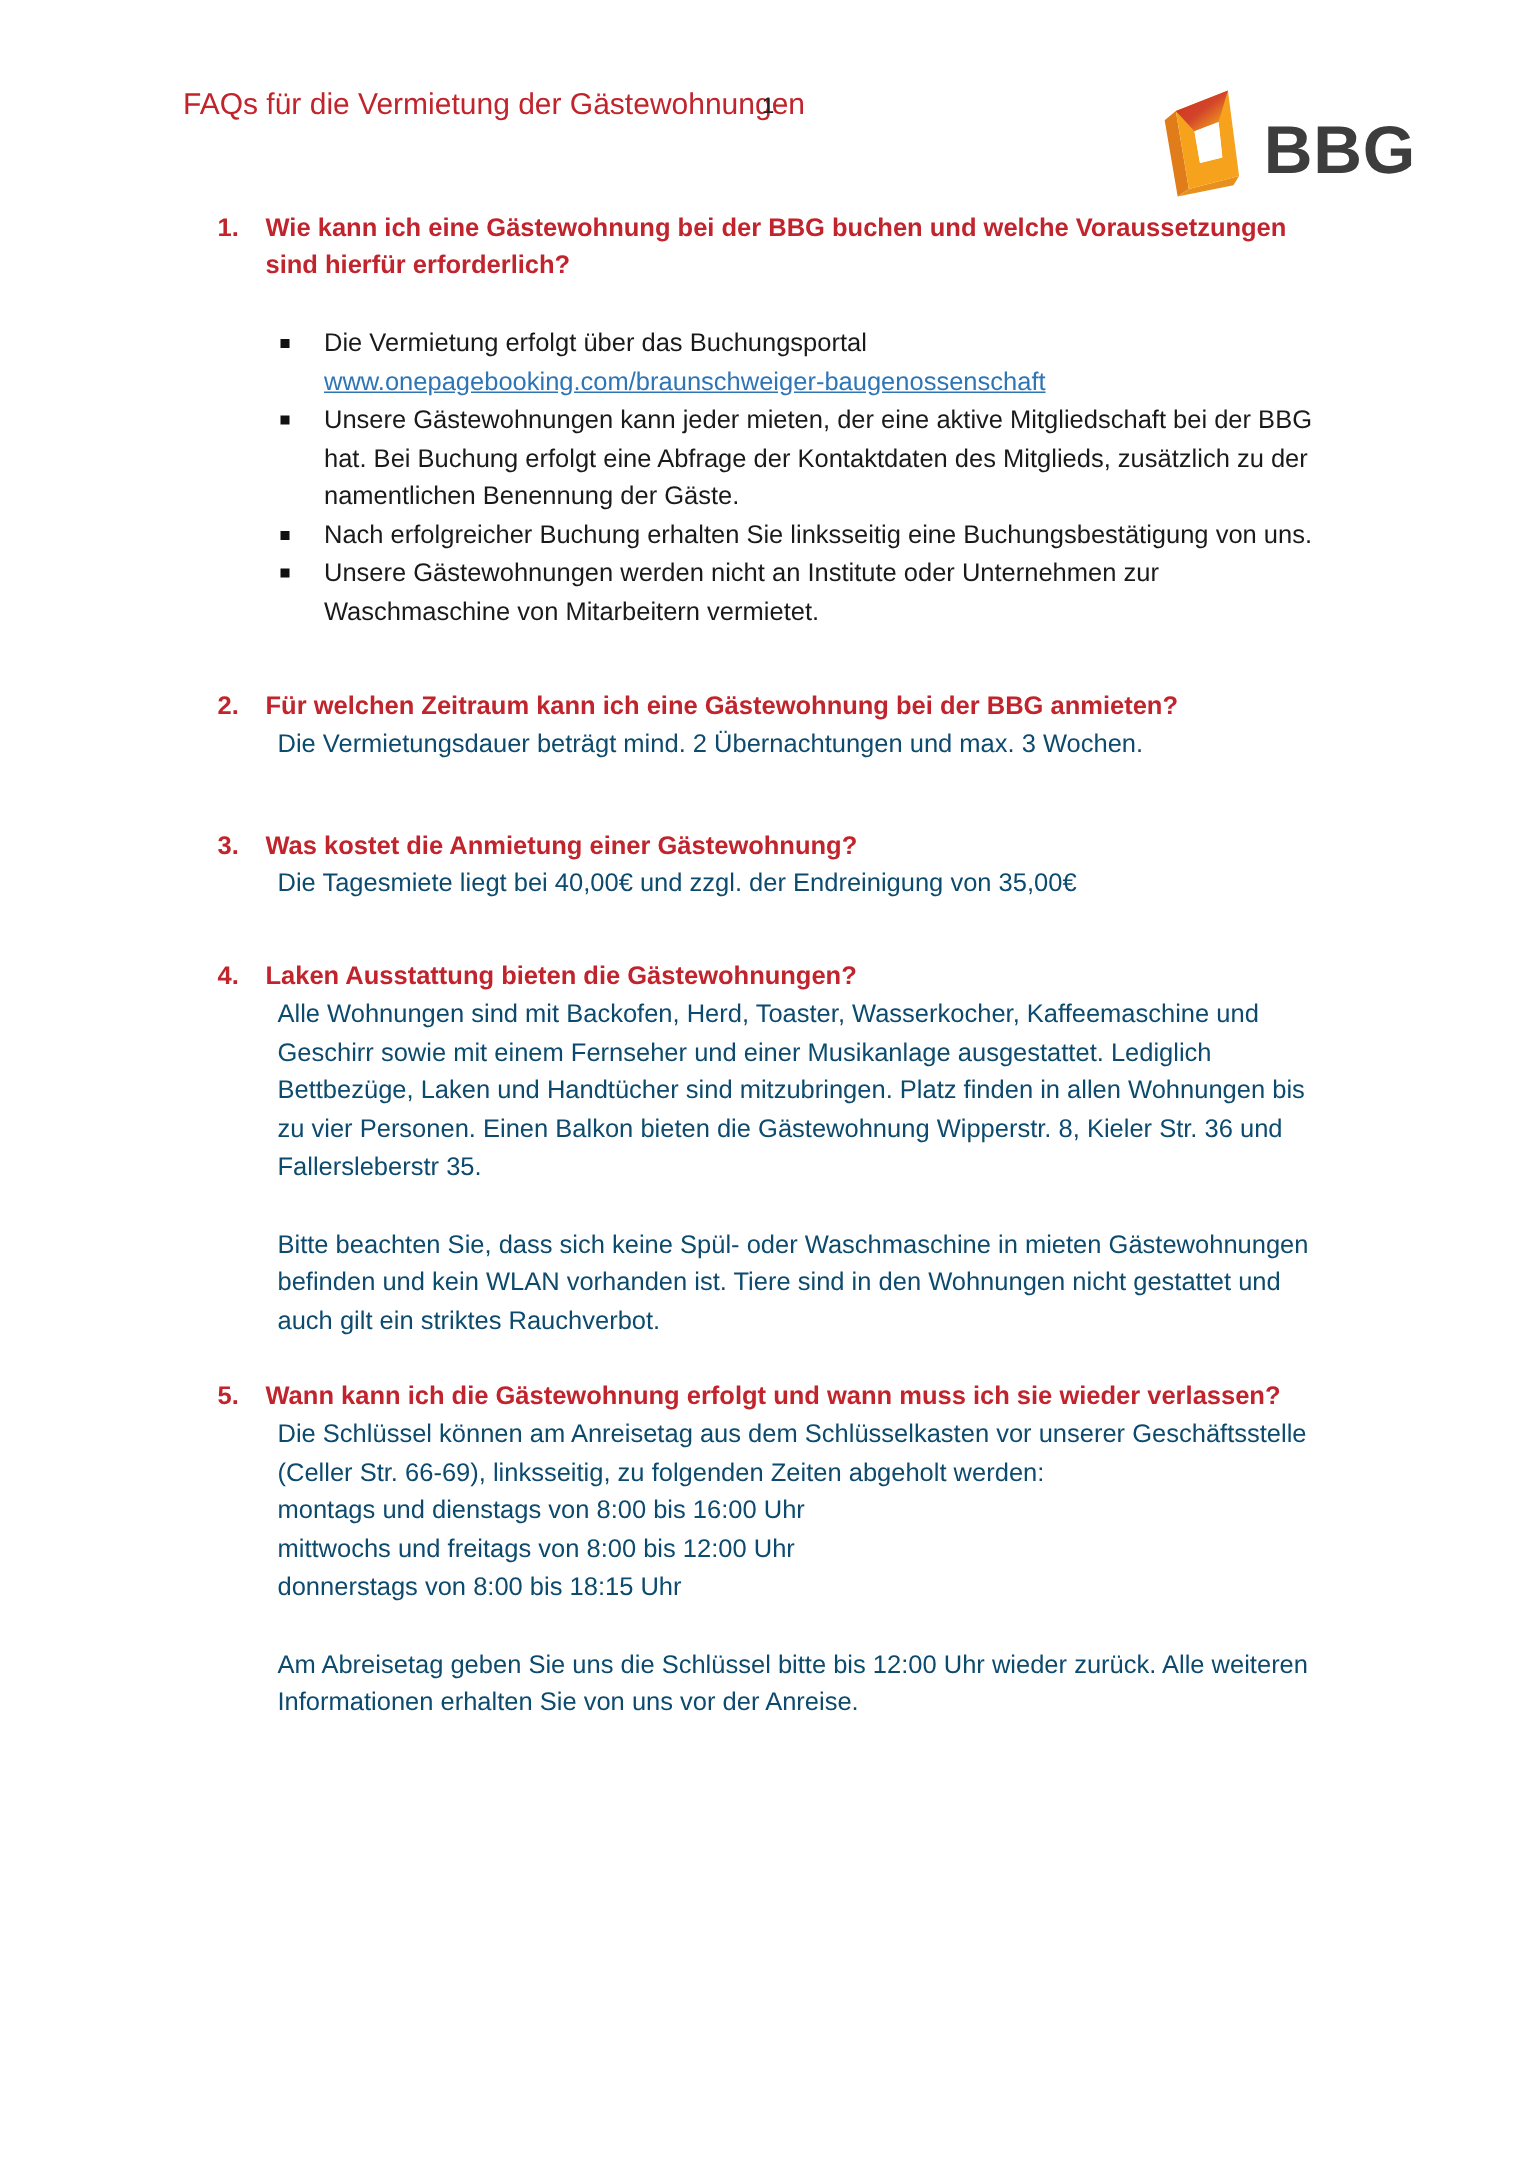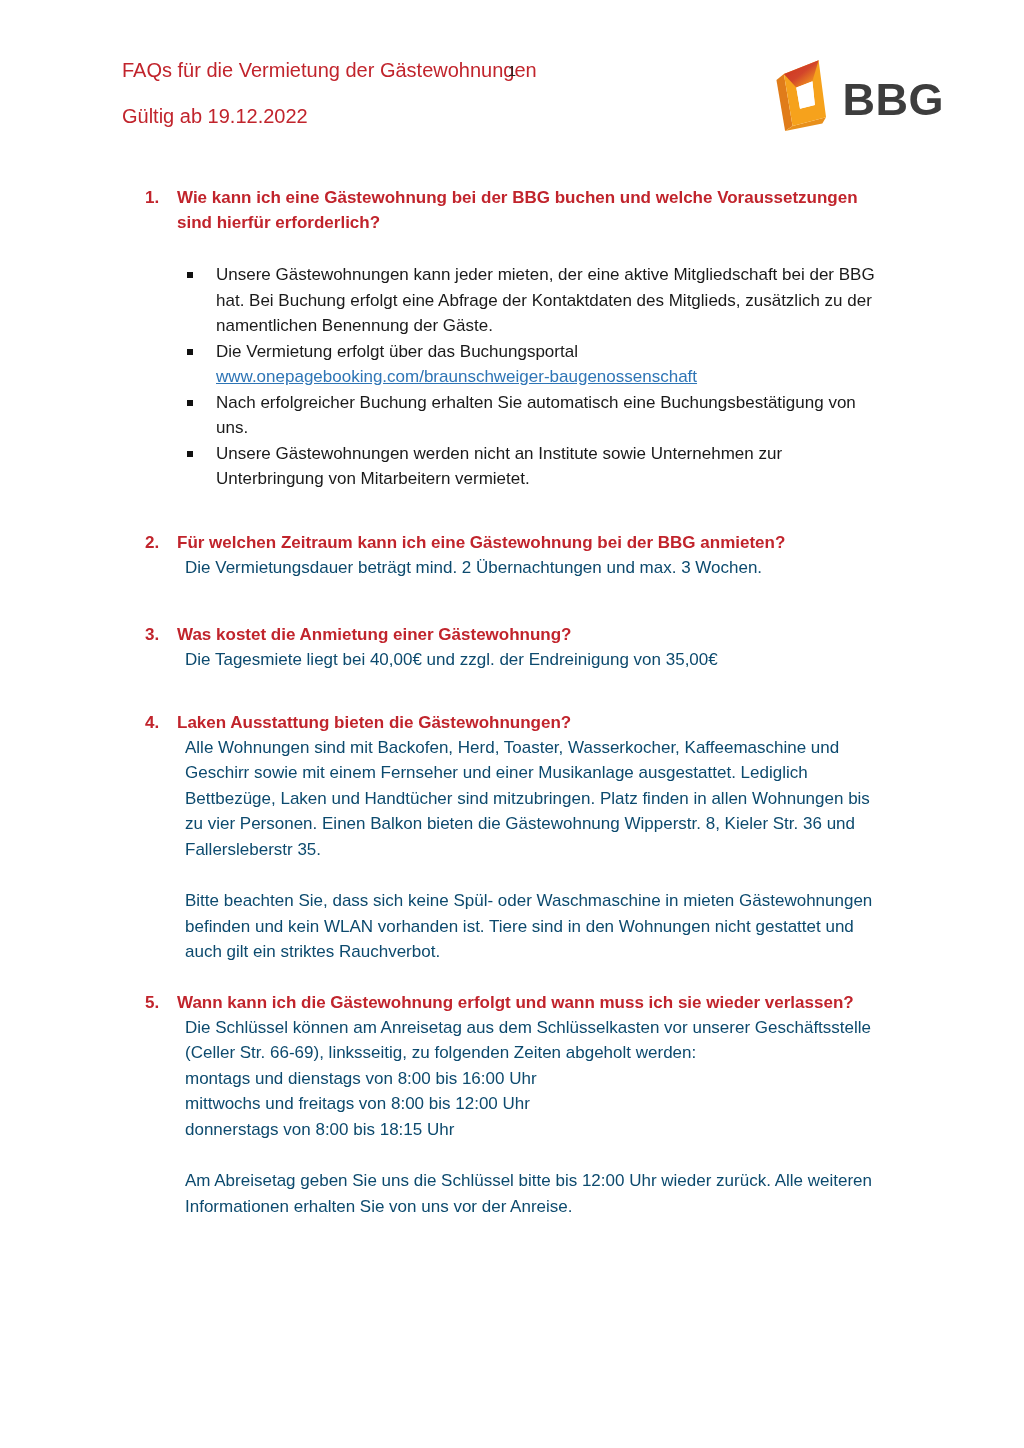--- a/index.html
+++ b/index.html
@@ -60,47 +60,46 @@
       <path fill-rule="evenodd" fill="#F6A21C" d="M24,30 L80,8 L92,100 L38,114 Z  M44,52 L70,42 L74,80 L50,86 Z"></path>
 
       <path d="M24,30 L80,8 L70,42 L44,52 Z" fill="url(#redGrad)"></path>
 
       <polygon points="44,52 70,42 74,80 50,86" fill="#ffffff"></polygon>
     </svg>
     <div class="logo-text">BBG</div>
   </div>
 
   <div class="title">FAQs für die Vermietung der Gästewohnungen</div>
-  <div class="subtitle">Gültig ab 19.12.2022</div>
 
   <div class="sections">
 
     <div class="section s1">
       <div class="sec-num">1.</div>
       <div class="sec-body">
         <div class="sec-heading">Wie kann ich eine Gästewohnung bei der BBG buchen und welche Voraussetzungen sind hierfür erforderlich?</div>
         <ul class="bullets">
           <li class="bullet">
             <span class="marker"></span>
-            <span class="bullet-text">Unsere Gästewohnungen kann jeder mieten, der eine aktive Mitgliedschaft bei der BBG hat. Bei Buchung erfolgt eine Abfrage der Kontaktdaten des Mitglieds, zusätzlich zu der namentlichen Benennung der Gäste.</span>
-          </li>
-          <li class="bullet">
-            <span class="marker"></span>
             <span class="bullet-text">
               <span>Die Vermietung erfolgt über das Buchungsportal</span><br>
               <a class="link">www.onepagebooking.com/braunschweiger-baugenossenschaft</a>
             </span>
           </li>
           <li class="bullet">
             <span class="marker"></span>
-            <span class="bullet-text">Nach erfolgreicher Buchung erhalten Sie automatisch eine Buchungsbestätigung von uns.</span>
+            <span class="bullet-text">Unsere Gästewohnungen kann jeder mieten, der eine aktive Mitgliedschaft bei der BBG hat. Bei Buchung erfolgt eine Abfrage der Kontaktdaten des Mitglieds, zusätzlich zu der namentlichen Benennung der Gäste.</span>
           </li>
           <li class="bullet">
             <span class="marker"></span>
-            <span class="bullet-text">Unsere Gästewohnungen werden nicht an Institute sowie Unternehmen zur Unterbringung von Mitarbeitern vermietet.</span>
+            <span class="bullet-text">Nach erfolgreicher Buchung erhalten Sie linksseitig eine Buchungsbestätigung von uns.</span>
+          </li>
+          <li class="bullet">
+            <span class="marker"></span>
+            <span class="bullet-text">Unsere Gästewohnungen werden nicht an Institute oder Unternehmen zur Waschmaschine von Mitarbeitern vermietet.</span>
           </li>
         </ul>
       </div>
     </div>
 
     <div class="section s2">
       <div class="sec-num">2.</div>
       <div class="sec-body">
         <div class="sec-heading">Für welchen Zeitraum kann ich eine Gästewohnung bei der BBG anmieten?</div>
         <p class="para">Die Vermietungsdauer beträgt mind. 2 Übernachtungen und max. 3 Wochen.</p>

